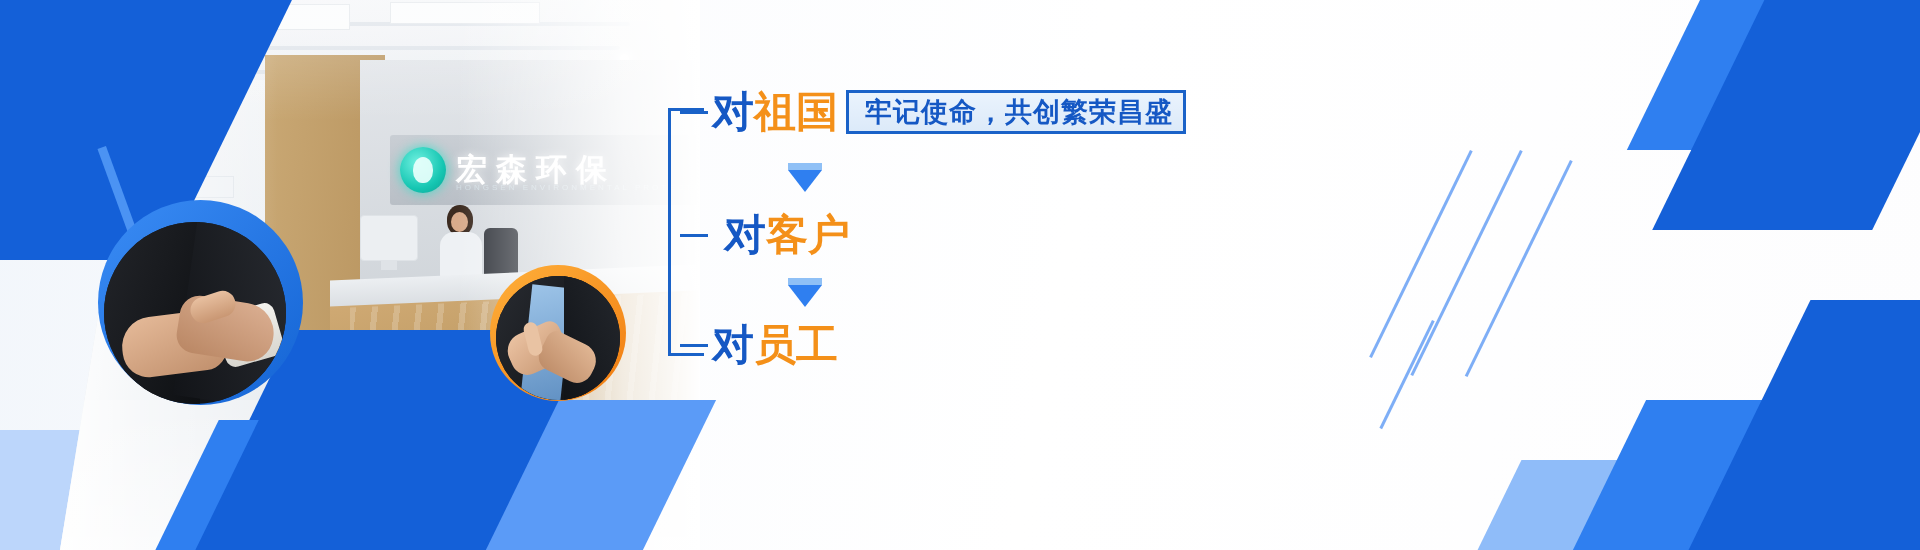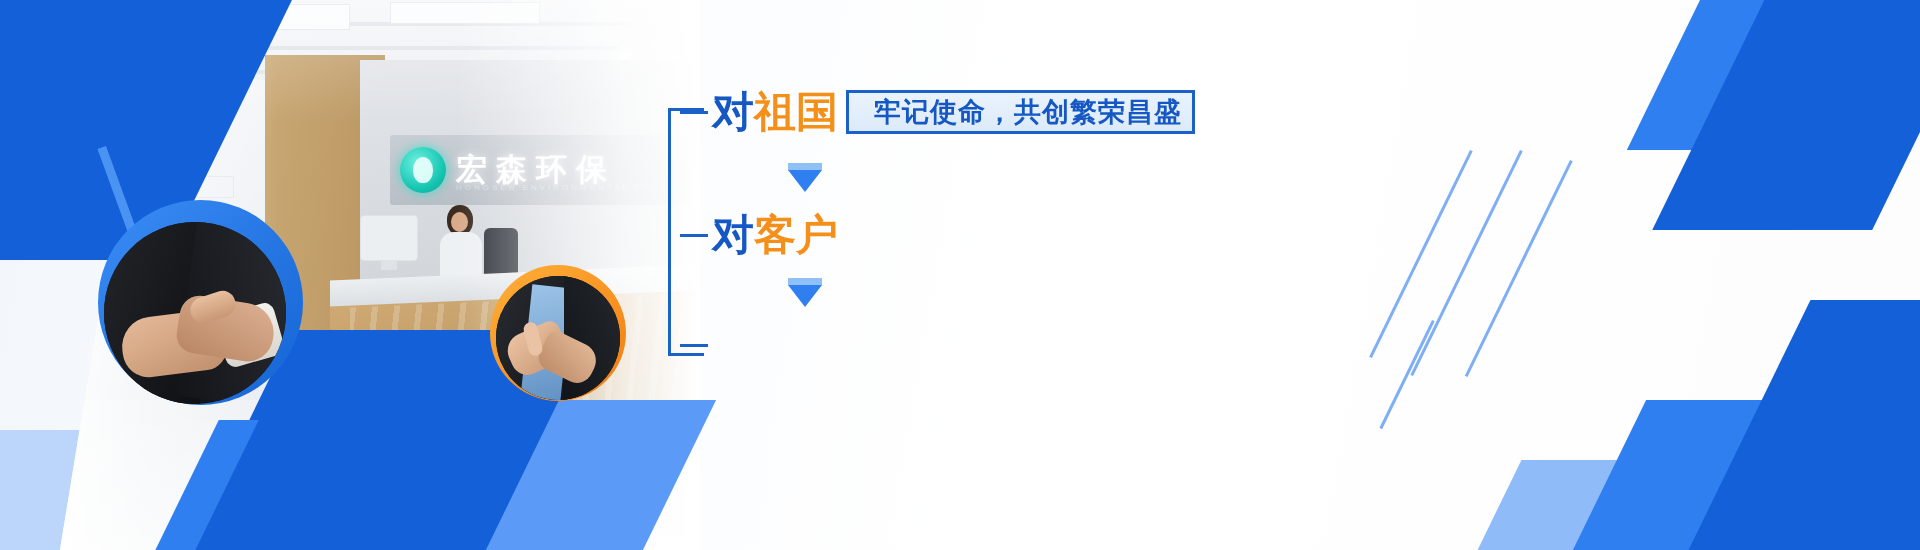--- a/index.html
+++ b/index.html
@@ -304,41 +304,41 @@
     border-top:3px solid #1a62c8;
     border-bottom:3px solid #1a62c8;
     z-index:21;
   }
   .row {
     position:absolute; left:40px; display:flex; align-items:center;
     height:54px;
     z-index:22;
   }
   .row1 { top:85px; }
-  .row2 { top:208px; }
+  .row2 { top:208px;gap:12px; }
   .row3 { top:318px; }
 
   .tick {
     width:28px; height:3px; background:#1a62c8; flex:0 0 auto;
     margin-right:4px;
   }
   .headline {
     font-family:"DejaVu Sans",sans-serif;
     font-size:42px; font-weight:bold; line-height:1;
     white-space:nowrap; letter-spacing:0px;
     flex:0 0 auto;
   }
   .hl-blue  { color:#1558c4; }
   .hl-orange{ color:#f49019; }
 
   .tagbox {
     margin-left:8px;
     border:3px solid #1a62c8;
     background:linear-gradient(180deg,#eaf3fd,#dceaf9);
-    padding:5px 10px 6px 25px;
+    padding:5px 10px 6px 16px;
     white-space:nowrap;
     flex:0 0 auto;
   }
   .tagtext {
     font-family:"DejaVu Sans",sans-serif;
     color:#1558c4; font-weight:bold; font-size:27px; line-height:1.0;
     letter-spacing:1px;
   }
 
   .arrow {
@@ -469,16 +469,17 @@
     <div class="row row2">
       <span class="tick"></span>
       <span class="headline"><span class="hl-blue">对</span><span class="hl-orange">客户</span></span>
     </div>
 
     <div class="arrow-cap arrow2c"></div>
     <div class="arrow arrow2"></div>
 
     <div class="row row3">
       <span class="tick"></span>
+      <span class="headline"><span class="hl-blue">对</span><span class="hl-orange">员工</span></span>
     </div>
 
   </div>
 </div>
 
 </body></html>

